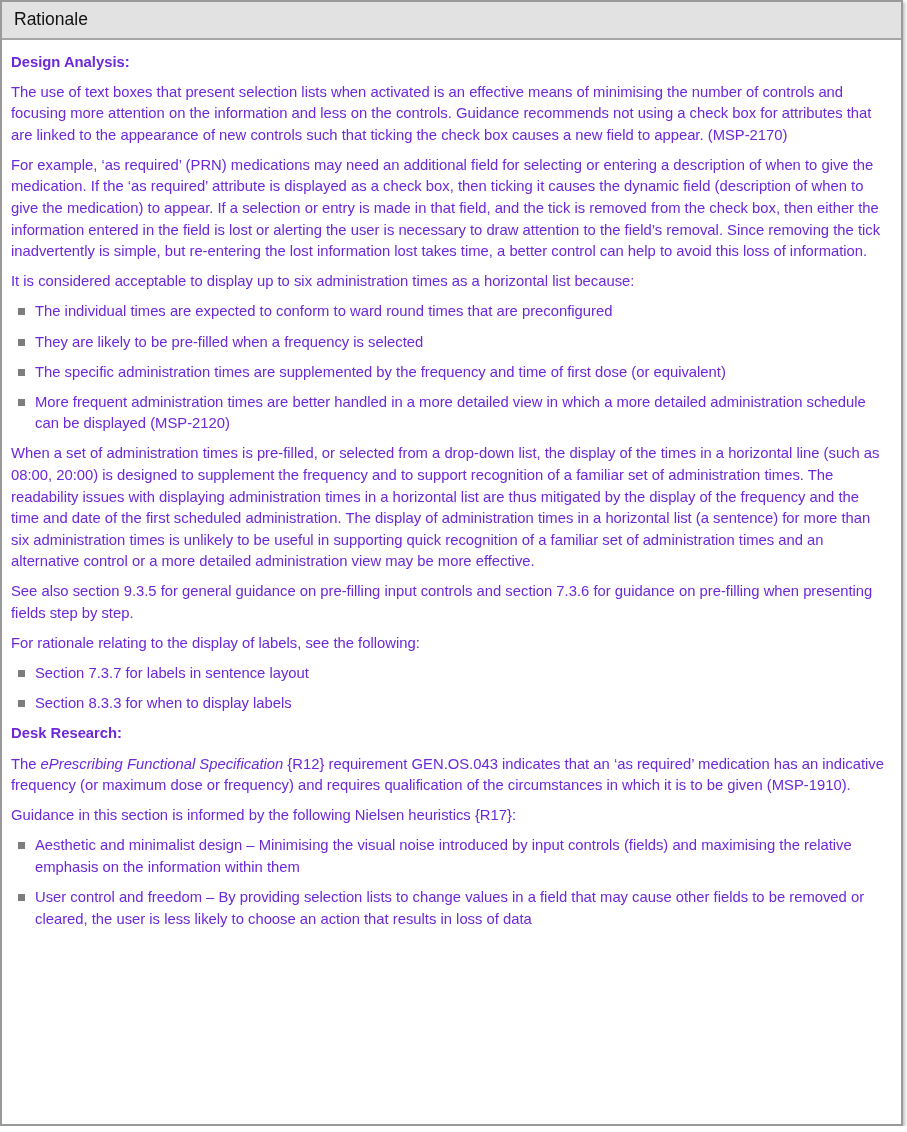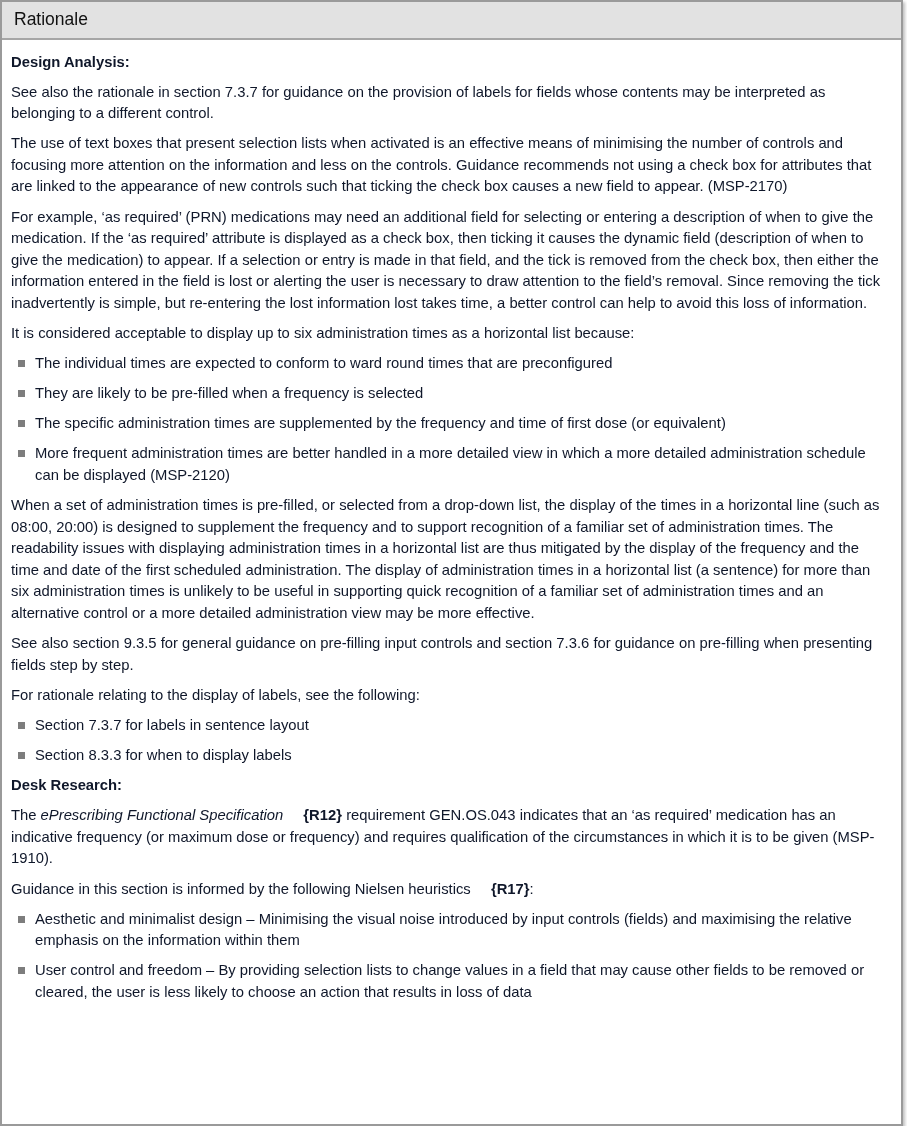--- a/index.html
+++ b/index.html
@@ -23,21 +23,21 @@
     border-bottom: 2px solid #a6a6a6;
     padding: 6px 12px 8px 12px;
     font-size: 17.5px;
     color: #111111;
     line-height: 22px;
   }
   .panel-body {
     padding: 3px 10px 8px 9px;
     font-size: 14.8px;
     line-height: 21.6px;
-    color: #0f172a;
+    color: #6d28d9;
   }
   .panel-body p {
     margin: 8.5px 0;
   }
   .bold-heading {
     font-weight: bold;
   }
   ul.square-list {
     margin: 8.5px 0;
     padding: 0;
@@ -50,35 +50,34 @@
   }
   ul.square-list li .bullet-square {
     position: absolute;
     left: 7px;
     top: 7px;
     width: 7px;
     height: 7px;
     background: #7d7d7d;
   }
   .seg-italic { font-style: italic; }
-  .seg-bold { font-weight: bold; padding-left: 16px; }
+  .seg-bold { font-weight: normal; }
 </style>
 </head>
 <body>
 
 <div class="panel">
   <div class="panel-header">
     <span>Rationale</span>
   </div>
 
   <div class="panel-body">
 
     <p class="bold-heading">Design Analysis:</p>
 
-    <p>See also the rationale in section 7.3.7 for guidance on the provision of labels for fields whose contents may be interpreted as belonging to a different control.</p>
 
     <p>The use of text boxes that present selection lists when activated is an effective means of minimising the number of controls and focusing more attention on the information and less on the controls. Guidance recommends not using a check box for attributes that are linked to the appearance of new controls such that ticking the check box causes a new field to appear. (MSP-2170)</p>
 
     <p>For example, ‘as required’ (PRN) medications may need an additional field for selecting or entering a description of when to give the medication. If the ‘as required’ attribute is displayed as a check box, then ticking it causes the dynamic field (description of when to give the medication) to appear. If a selection or entry is made in that field, and the tick is removed from the check box, then either the information entered in the field is lost or alerting the user is necessary to draw attention to the field’s removal. Since removing the tick inadvertently is simple, but re-entering the lost information lost takes time, a better control can help to avoid this loss of information.</p>
 
     <p>It is considered acceptable to display up to six administration times as a horizontal list because:</p>
 
     <ul class="square-list">
       <li>
         <span class="bullet-square"></span>

